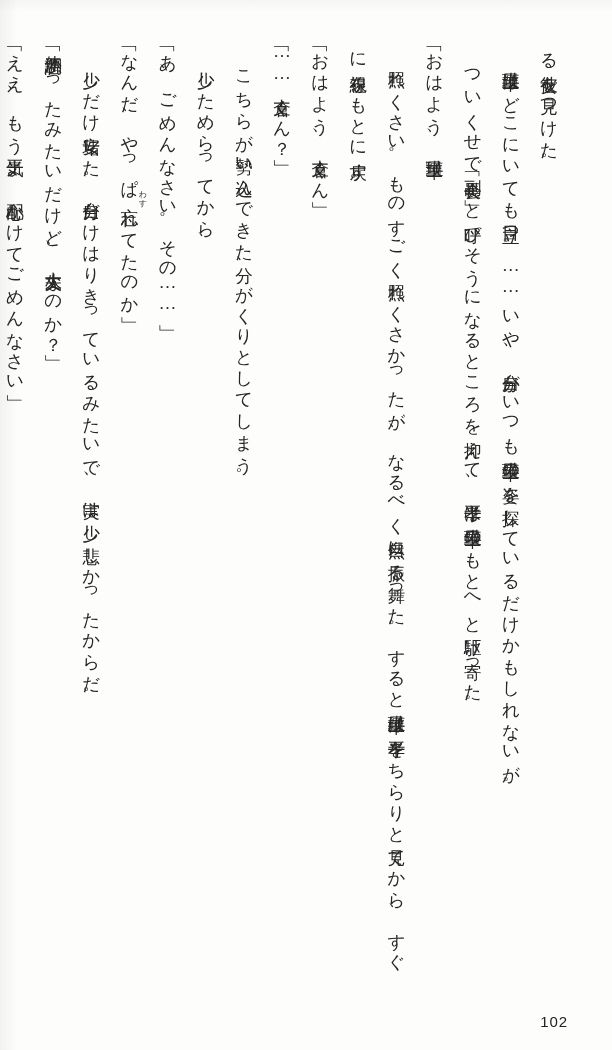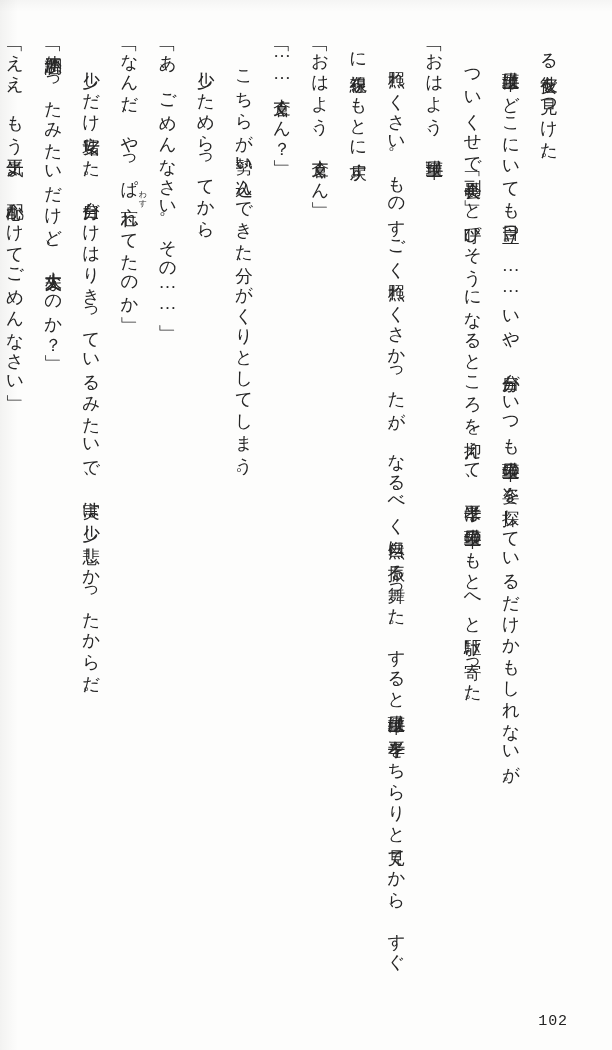--- a/index.html
+++ b/index.html
@@ -62,21 +62,21 @@
     color: #333;
   }
 
   #page-number {
     position: absolute;
     right: 44px;
     bottom: 20px;
     font-size: 15px;
     letter-spacing: 0.06em;
     color: #222;
-    font-family: Liberation Mono, monospace;
+    font-family: Liberation Sans, sans-serif;
   }
 
   
   #edge-shade-left {
     position: absolute;
     left: 0;
     top: 0;
     bottom: 0;
     width: 18px;
     background: linear-gradient(to right, rgba(0,0,0,0.045), rgba(0,0,0,0));

